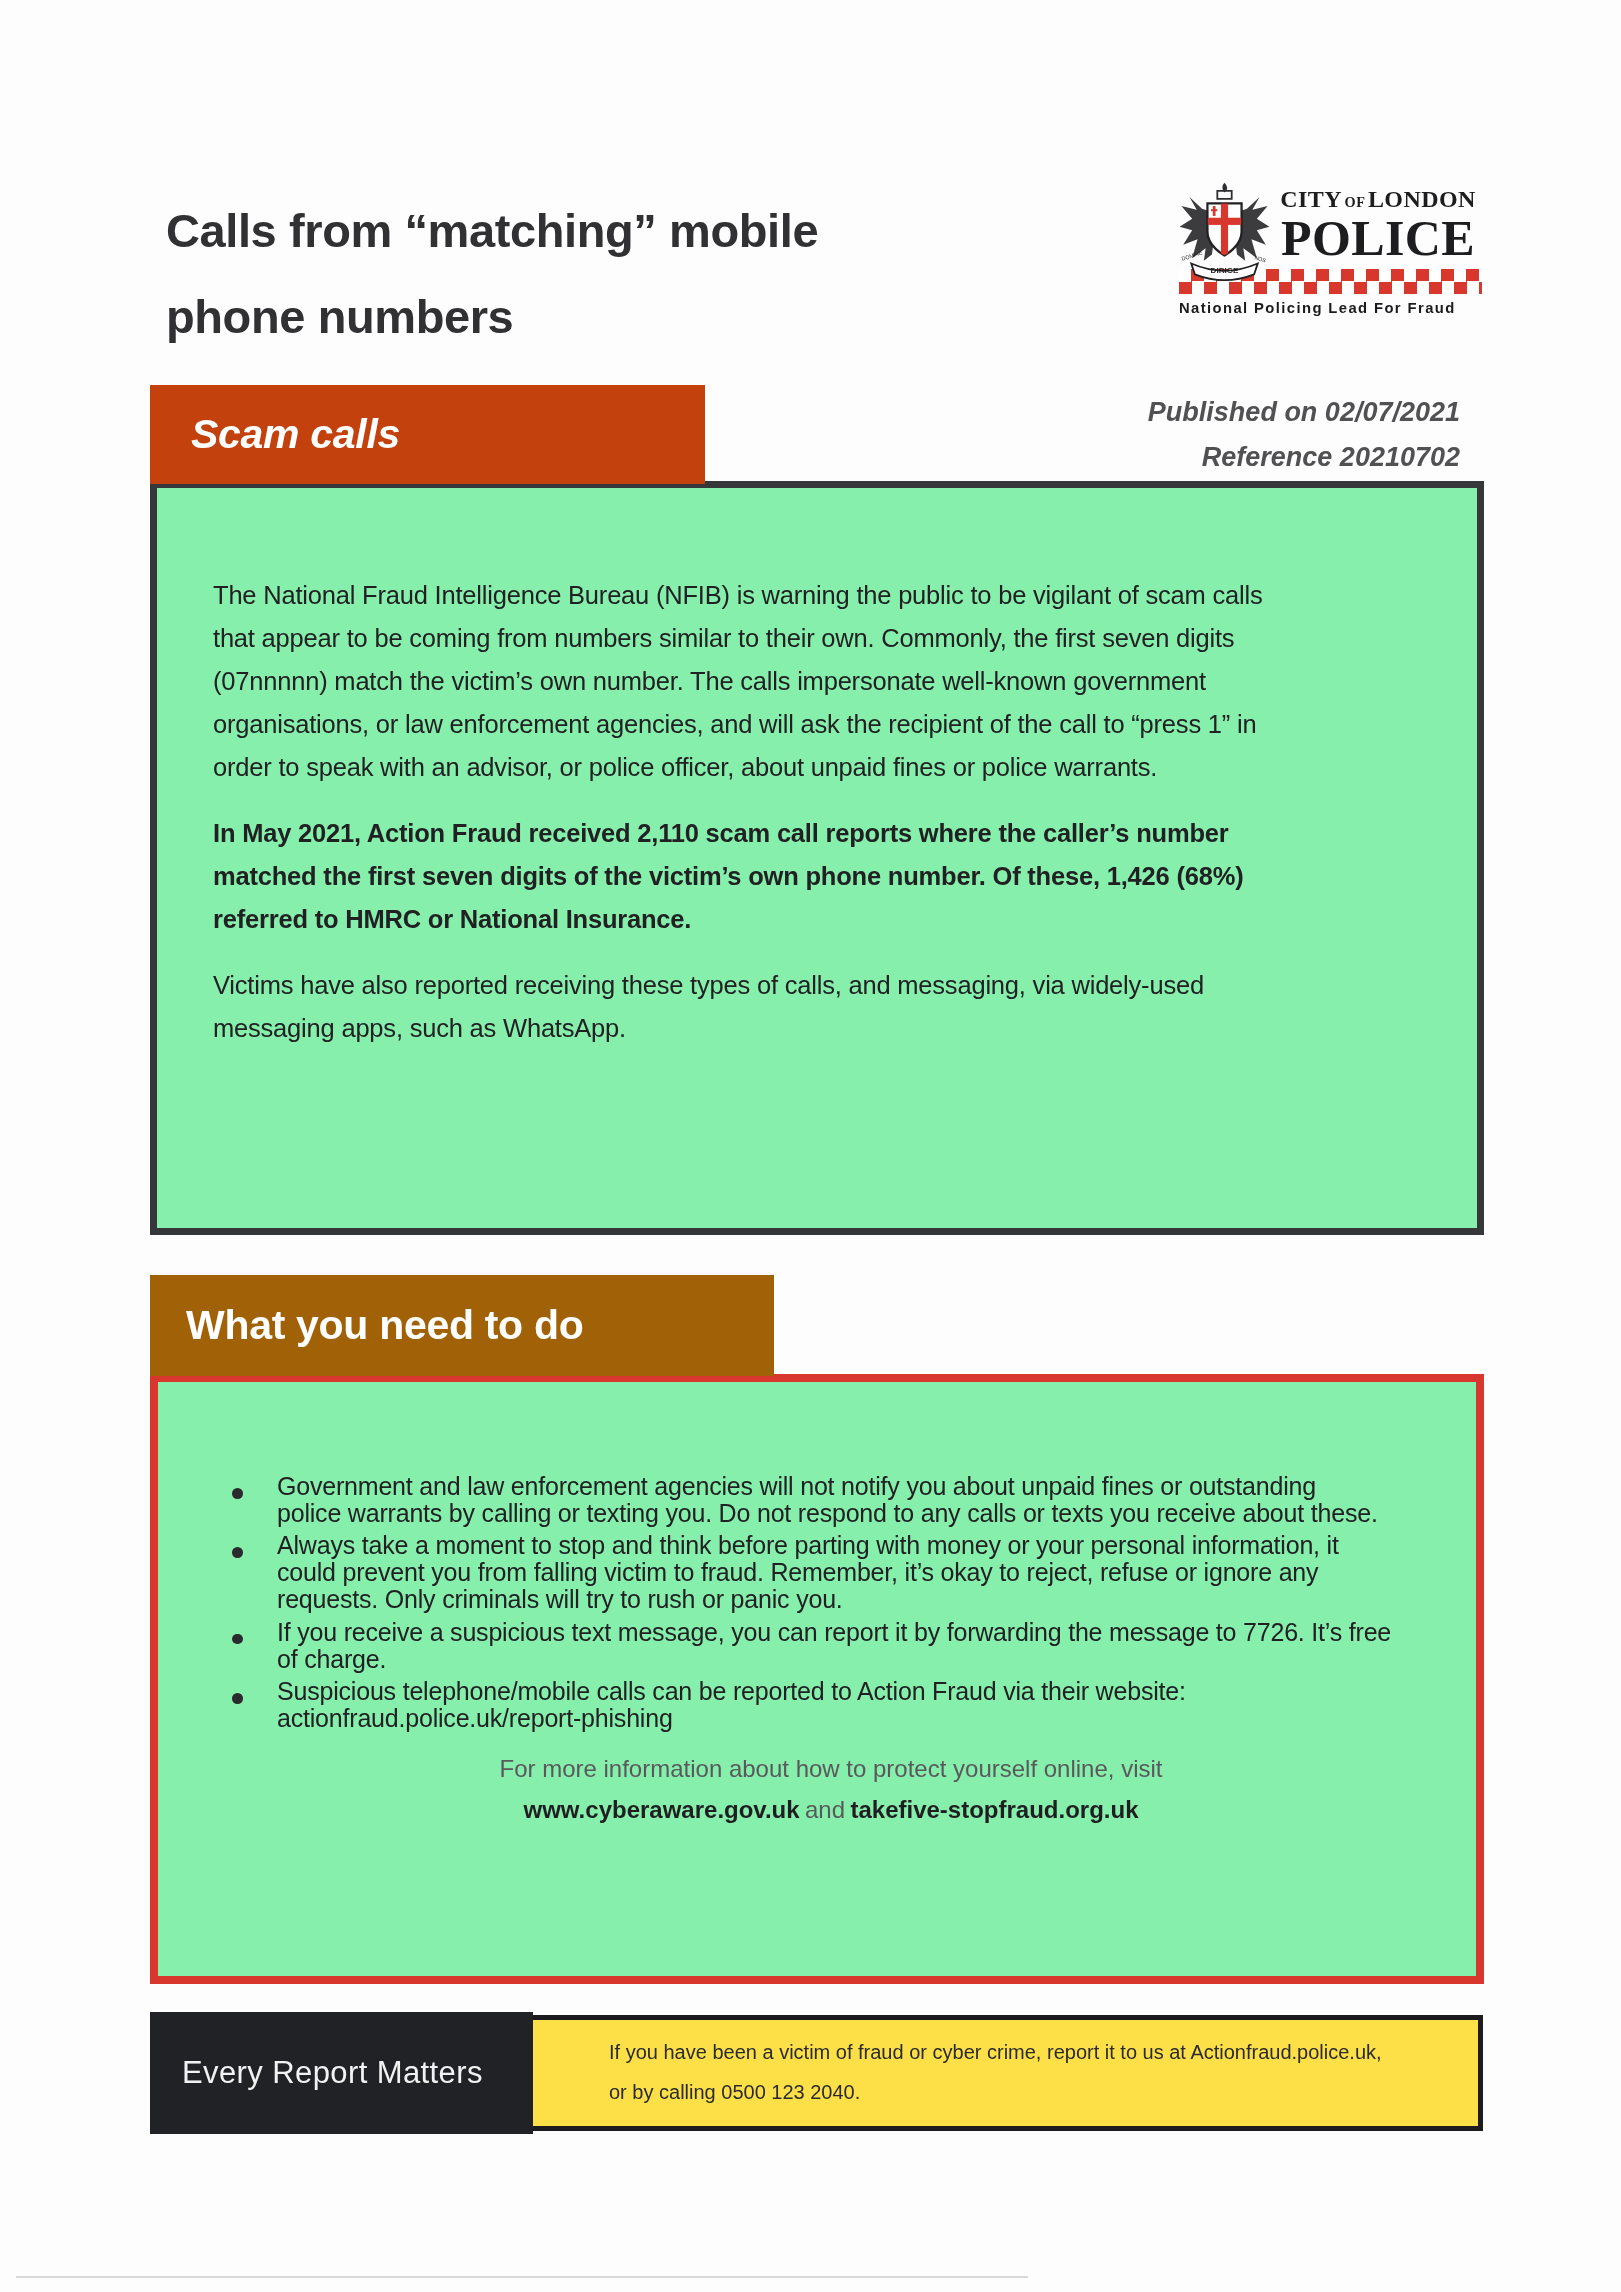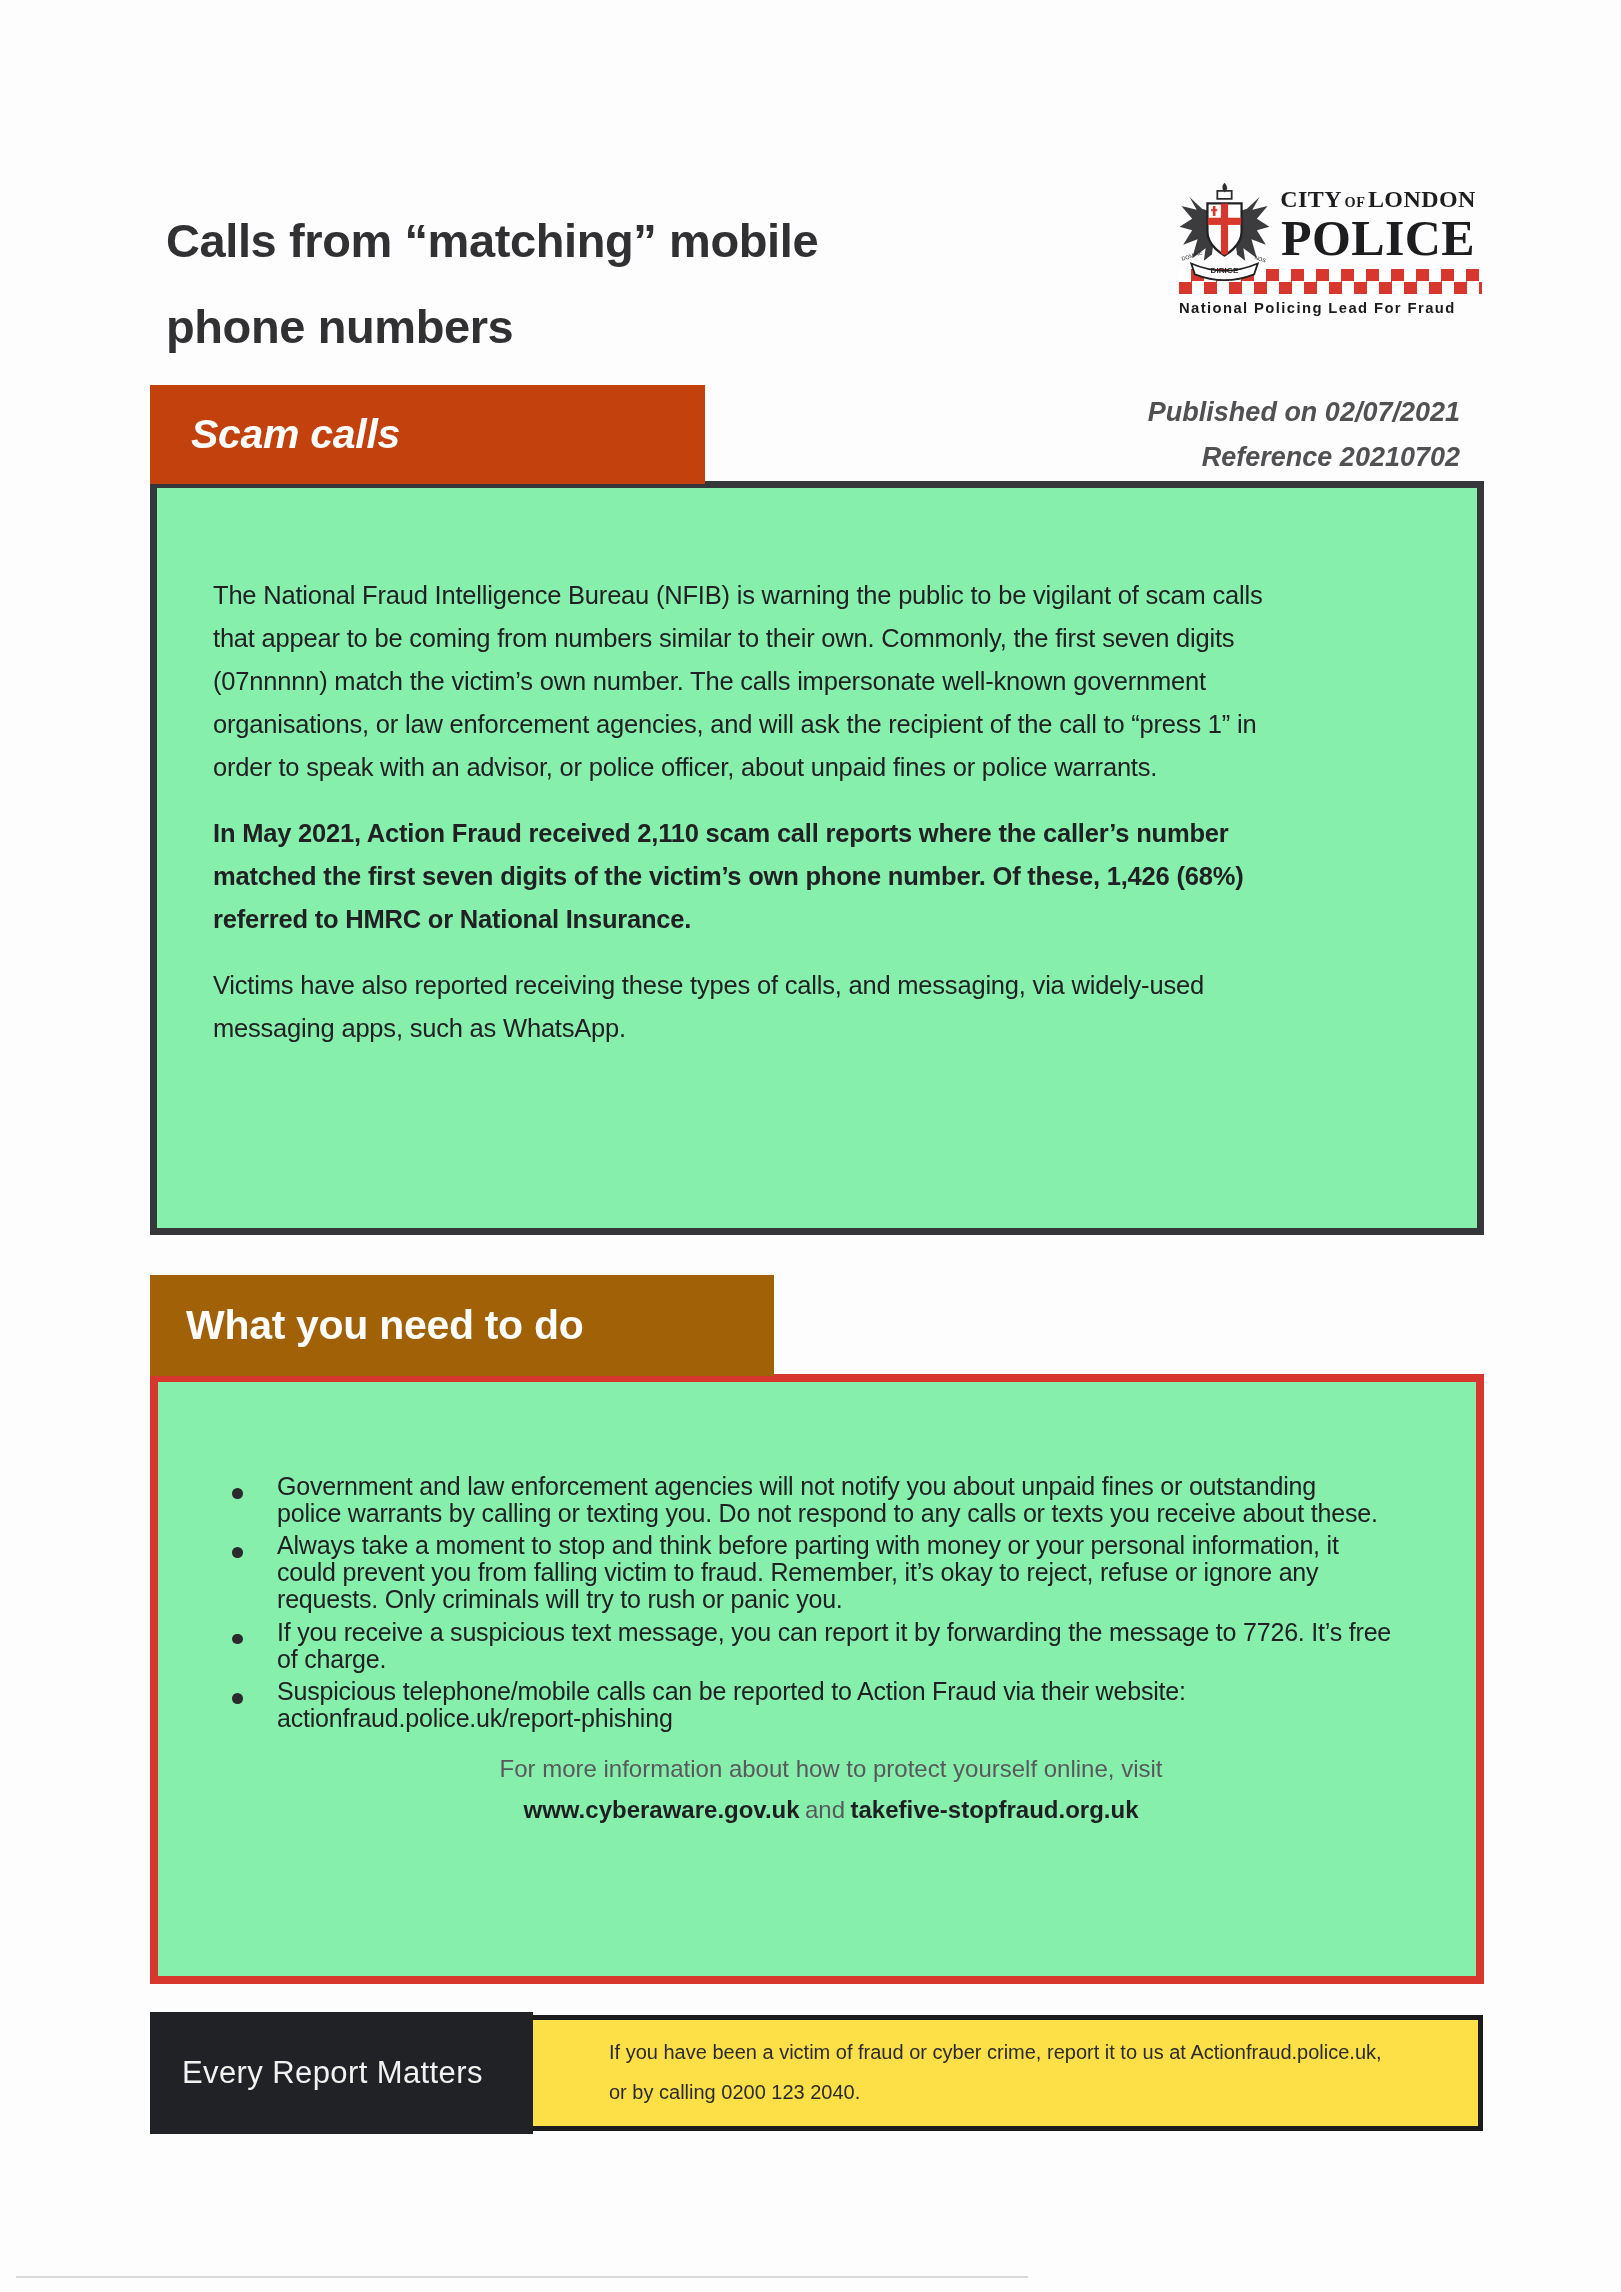--- a/index.html
+++ b/index.html
@@ -4,21 +4,21 @@
 <style>
   html,body{margin:0;padding:0;}
   body{
     width:1621px;height:2293px;position:relative;background:#fdfdfd;
     font-family:"Liberation Sans", sans-serif;color:#212123;overflow:hidden;
   }
   .abs{position:absolute;}
 
   
   .title{
-    left:166px;top:198px;margin:0;
+    left:166px;top:188px;margin:0;
     font-size:47px;font-weight:bold;line-height:86px;color:#313134;
     letter-spacing:-0.4px;
   }
 
   
   .logo{left:1179px;top:185px;width:303px;height:134px;}
   .crest{position:absolute;left:-3.6px;top:-5.4px;width:99px;height:106px;z-index:2;}
   .logo-text{position:absolute;left:95px;top:1.8px;right:0;text-align:center;color:#1d1d1f;
     font-family:"Liberation Serif", serif;}
   .city-line{font-weight:bold;font-size:24px;letter-spacing:0.4px;line-height:24px;}
@@ -162,20 +162,20 @@
       <div class="bullet-bold">actionfraud.police.uk/report-phishing</div></li>
   </ul>
   <div class="info">
     <div>For more information about how to protect yourself online, visit</div>
     <div><span class="link">www.cyberaware.gov.uk</span><span class="and">and</span><span class="link">takefive-stopfraud.org.uk</span></div>
   </div>
 </div>
 
 <div class="abs footer-box">
   <div class="fline">If you have been a victim of fraud or cyber crime, report it to us at Actionfraud.police.uk,</div>
-  <div class="fline">or by calling 0200 123 2040.</div>
+  <div class="fline">or by calling 0500 123 2040.</div>
 </div>
 <div class="abs footer-bar">
   <span>Every Report Matters</span>
 </div>
 
 <div class="abs scan-line"></div>
 
 
 </body></html>

